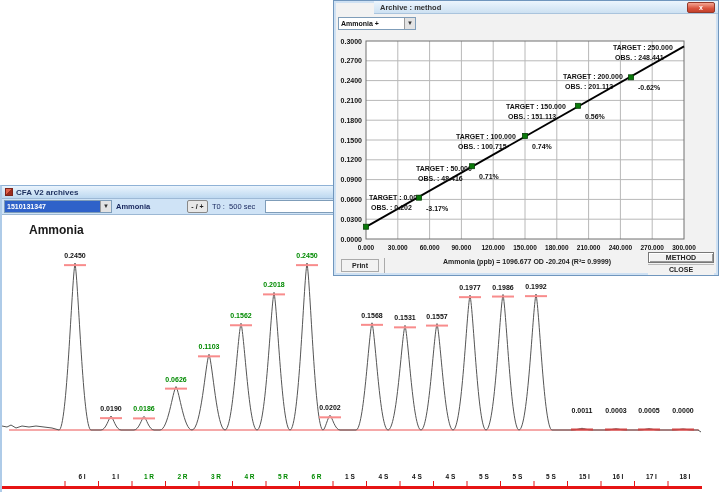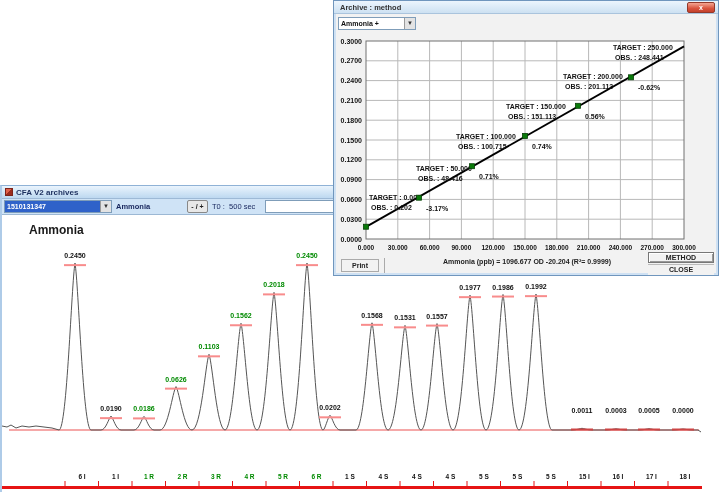--- a/index.html
+++ b/index.html
@@ -29,21 +29,21 @@
   .toolbar input{position:absolute;left:263px;top:1px;width:70px;height:13px;
     border:1px solid #7f9db9;background:#fff;font-size:7px;padding:0 2px;}
   .chartarea{position:relative;width:700px;height:277px;background:#fff;}
   .chromo-title{position:absolute;left:27px;top:8px;font-size:12px;font-weight:bold;color:#1a1a1a;}
   #chromo{position:absolute;left:0;top:0;width:700px;height:277px;}
 
   
   .dialog{position:absolute;left:333px;top:0;width:386px;height:276px;background:#f2f2f2;
     border:1px solid #7096bd;box-shadow:0 0 0 2px #cfe1f3 inset;}
   .dtitlebar{height:13px;background:linear-gradient(#ecf5fd,#cde1f2);
-    border-bottom:1px solid #aac4dd;display:flex;align-items:center;padding-left:6px;}
+    border-bottom:1px solid #aac4dd;display:flex;align-items:center;padding-left:6px;margin-left:40px;}
   .dtitlebar .dtitle{font-size:7.5px;color:#333;font-weight:bold;}
   .dclose{position:absolute;right:3px;top:1px;width:28px;height:11px;
     background:linear-gradient(#f4a693,#d9543e 60%,#c4402c);border:1px solid #93382a;
     border-radius:2px;color:#fff;font-size:7px;line-height:9px;text-align:center;font-weight:bold;}
   .dcombo{position:absolute;left:4px;top:16px;width:78px;height:13px;background:#fff;
     border:1px solid #7f9db9;display:flex;}
   .dcombo .sel2{flex:1;font-size:7px;font-weight:bold;color:#111;line-height:11px;padding-left:2px;}
   .dcombo .arrow{width:11px;background:#e3e3e3;border-left:1px solid #9a9a9a;color:#333;
     font-size:6px;line-height:11px;text-align:center;}
   #calchart{position:absolute;left:0;top:30px;width:386px;height:226px;}

